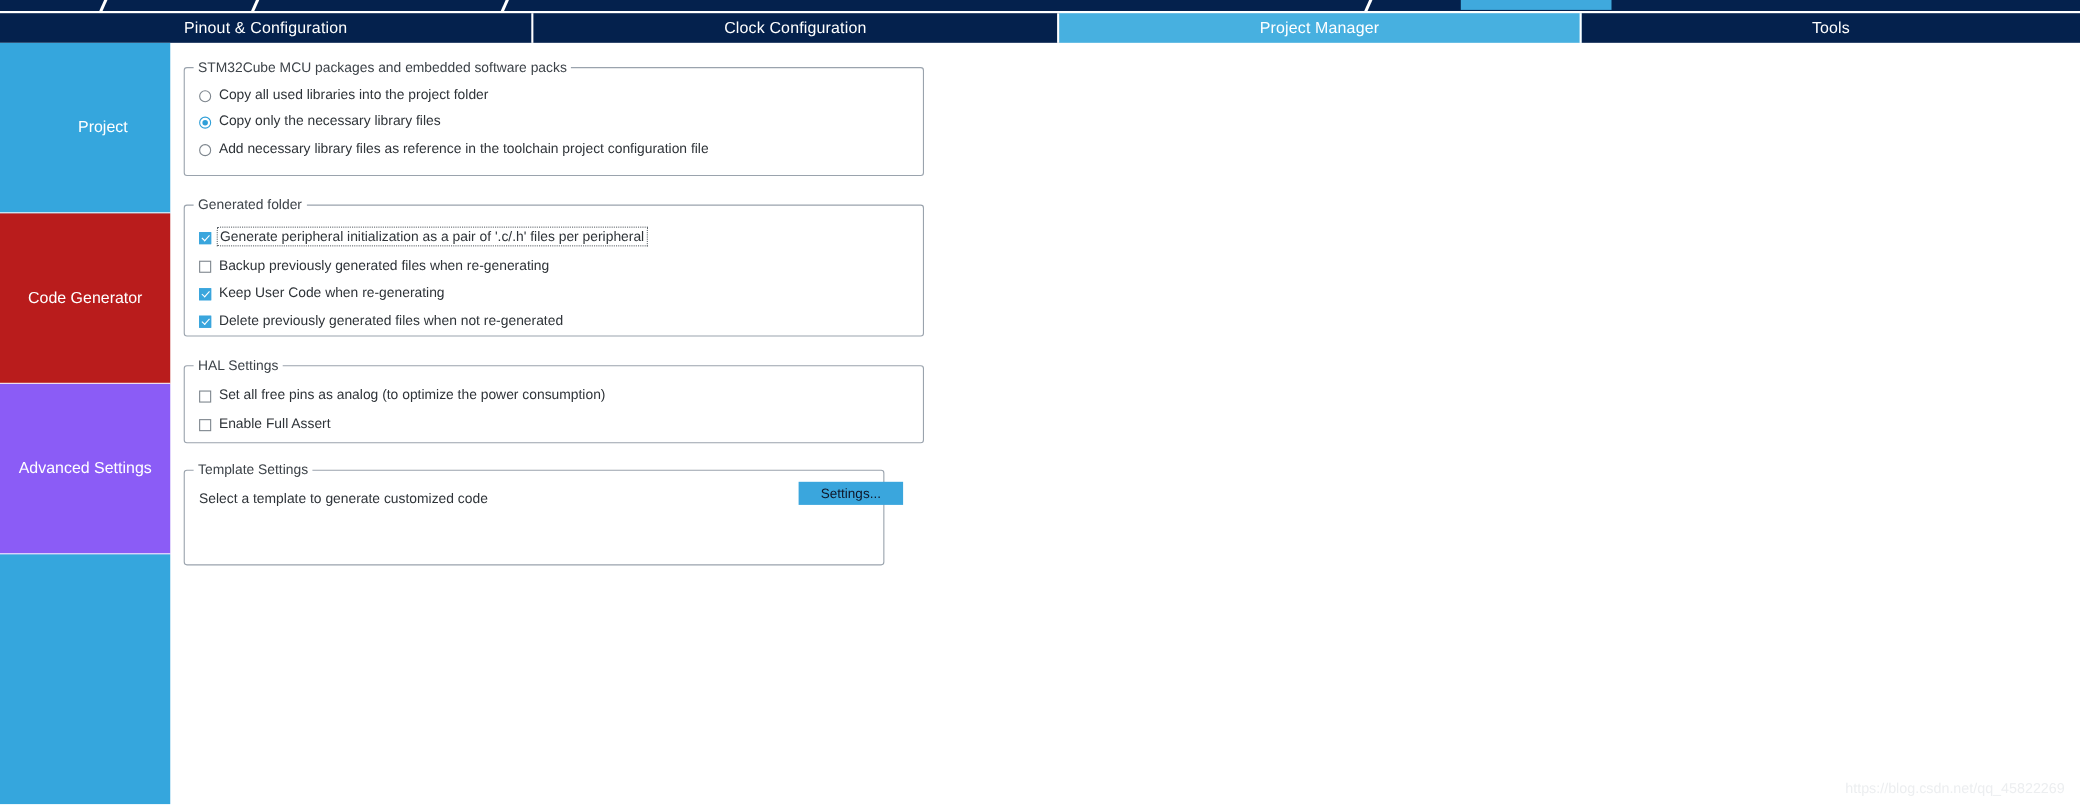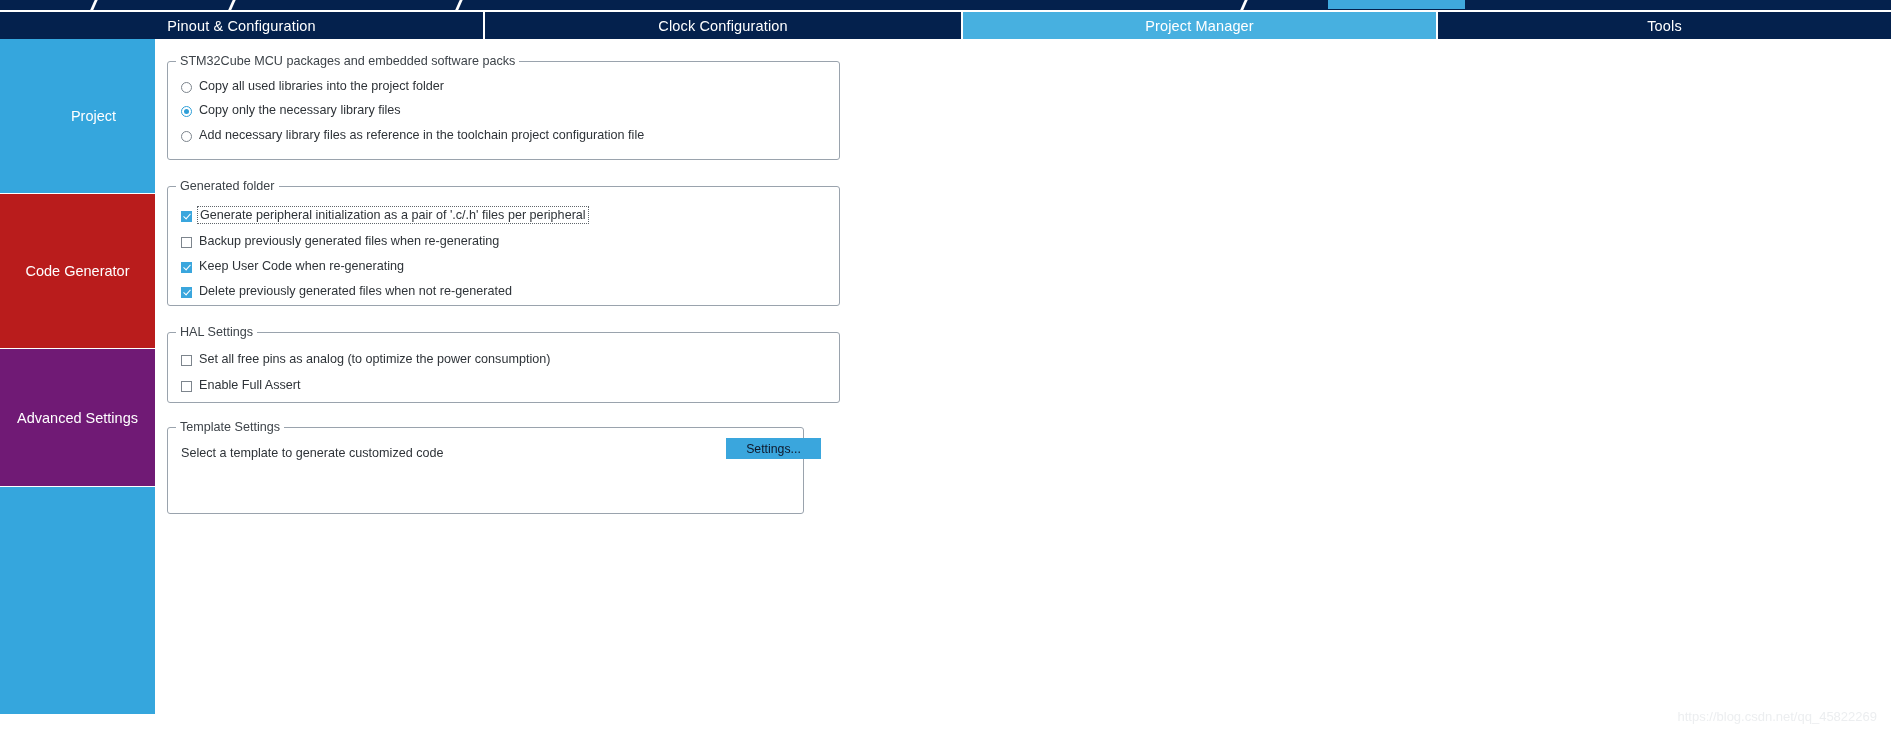--- a/index.html
+++ b/index.html
@@ -86,21 +86,21 @@
     font-size: 14.5px;
     display: flex;
     align-items: center;
     justify-content: center;
     border-bottom: 1px solid #ffffff;
     user-select: none;
     text-align: center;
   }
   .side-item.s1 { height: 155px; background: #35a6dd; padding-left: 32px; }
   .side-item.s2 { height: 155px; background: #b91c1c; }
-  .side-item.s3 { height: 138px; background: #701a75; }
+  .side-item.s3 { height: 155px; background: #8b5cf6; }
   .side-item.s4 { height: 227px; background: #35a6dd; border-bottom: none; }
 
   
   .content {
     position: absolute;
     top: 39px;
     left: 155px;
     width: 1736px;
     height: 693px;
     background: #ffffff;

